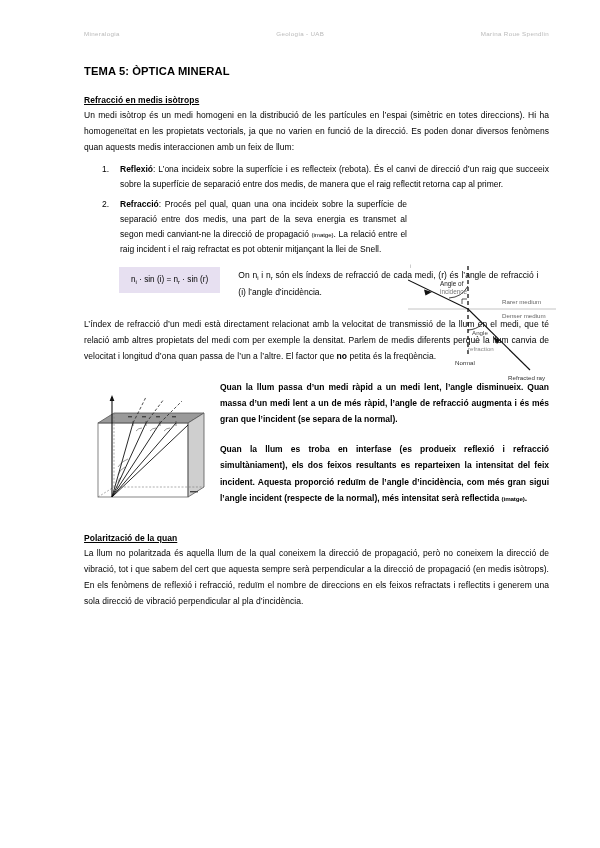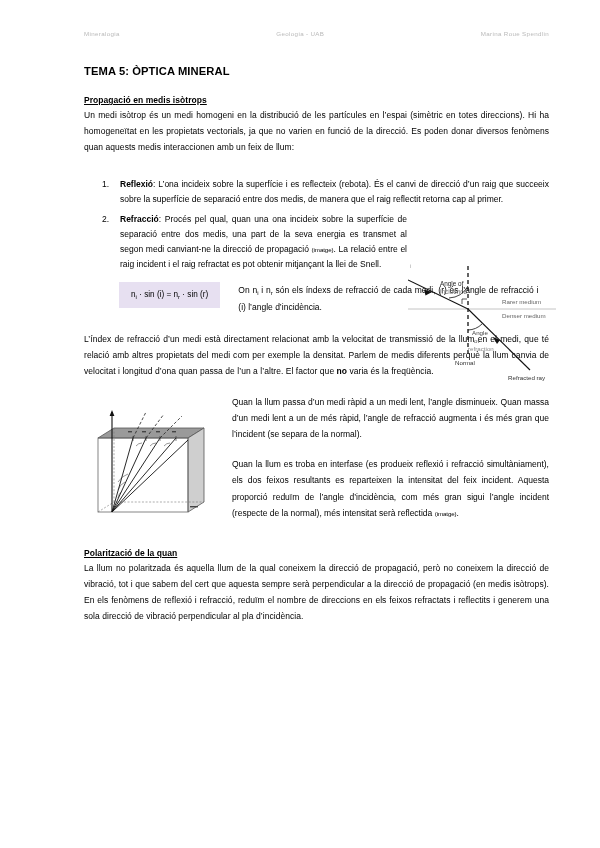--- a/index.html
+++ b/index.html
@@ -50,21 +50,21 @@
   }
 
   
   p.body-par {
     font-size: 8.5px;
     line-height: 16.2px;
     text-align: justify;
     margin: 0 0 14px 0;
     letter-spacing: .05px;
   }
-  p.body-par.tight { margin-bottom: 21px; }
+  p.body-par.tight { margin-bottom: 6px; }
 
   .sec-head {
     font-size: 8.5px;
     font-weight: bold;
     text-decoration: underline;
     margin: 0 0 2px 0;
     letter-spacing: .05px;
   }
 
   b, .b { font-weight: bold; }
@@ -149,21 +149,22 @@
     align-items: flex-start;
     margin-top: 14px;
   }
   .block-fig {
     width: 128px;
     flex: 0 0 128px;
     margin-top: 4px;
   }
   .block-text {
     flex: 1 1 auto;
-    margin-left: 20px;
+    margin-left: 8px;
+    font-weight: bold;
   }
   .block-text p {
     font-size: 8.5px;
     line-height: 16.2px;
     text-align: justify;
     margin: 0 0 14px 0;
   }
   .block-text p:last-child { margin-bottom: 0; }
 
   .after-block { margin-top: 18px; }
@@ -177,21 +178,21 @@
 
     <div class="doc-header">
       <span>Mineralogia</span>
       <span class="hdr-center">Geologia - UAB</span>
       <span>Marina Roue Spendlin</span>
     </div>
 
     <h1 class="doc-title">TEMA 5: ÒPTICA MINERAL</h1>
 
 
-    <div class="sec-head">Propagació en medis isòtrops</div>
+    <div class="sec-head">Refracció en medis isòtrops</div>
     <p class="body-par tight">Un medi isòtrop és un medi homogeni en la distribució de les partícules en l’espai (simètric en totes direccions). Hi ha homogeneïtat en les propietats vectorials, ja que no varien en funció de la direcció. Es poden donar diversos fenòmens quan aquests medis interaccionen amb un feix de llum:</p>
 
     <ol class="items">
       <li>
         <span class="narrow" style="display:inline">
           <b>Reflexió</b><span>: L’ona incideix sobre la superfície i es reflecteix (rebota). És el canvi de direcció d’un raig que succeeix sobre la superfície de separació entre dos medis, de manera que el raig reflectit retorna cap al primer.</span>
         </span>
       </li>
       <li>
         <div class="narrow">
@@ -203,21 +204,21 @@
     <div class="formula-row">
       <div class="formula-box">
         n<sub>i</sub> · sin (i) = n<sub>r</sub> · sin (r)
       </div>
       <div class="formula-note">
         <span>On n</span><sub>i</sub><span> i n</span><sub>r</sub><span> són els índexs de refracció de cada medi, (r) és l’angle de refracció i (i) l’angle d’incidència.</span>
       </div>
     </div>
 
     <p class="body-par">
-      <span>L’índex de refracció d’un medi està directament relacionat amb la velocitat de transmissió de la llum en el medi, que té relació amb altres propietats del medi com per exemple la densitat. Parlem de medis diferents perquè la llum canvia de velocitat i longitud d’ona quan passa de l’un a l’altre. El factor que </span><b>no</b><span> varia és la freqüència.</span>
+      <span>L’índex de refracció d’un medi està directament relacionat amb la velocitat de transmissió de la llum en el medi, que té relació amb altres propietats del medi com per exemple la densitat. Parlem de medis diferents perquè la llum canvia de velocitat i longitud d’ona quan passa de l’un a l’altre. El factor que </span><b>no</b><span> petita és la freqüència.</span>
     </p>
 
     <div class="block-section">
       <div class="block-fig">
         <svg width="128" height="128" viewBox="0 0 128 128" xmlns="http://www.w3.org/2000/svg">
 
           <polygon points="14,40 104,40 120,30 30,30" fill="#9a9a9a" stroke="#555" stroke-width="0.8"></polygon>
           <polygon points="104,40 120,30 120,104 104,114" fill="#cfcfcf" stroke="#555" stroke-width="0.8"></polygon>
           <rect x="14" y="40" width="90" height="74" fill="none" stroke="#666" stroke-width="0.8"></rect>
           <polyline points="14,114 30,104 120,104" fill="none" stroke="#777" stroke-width="0.6" stroke-dasharray="2,1.6"></polyline>

